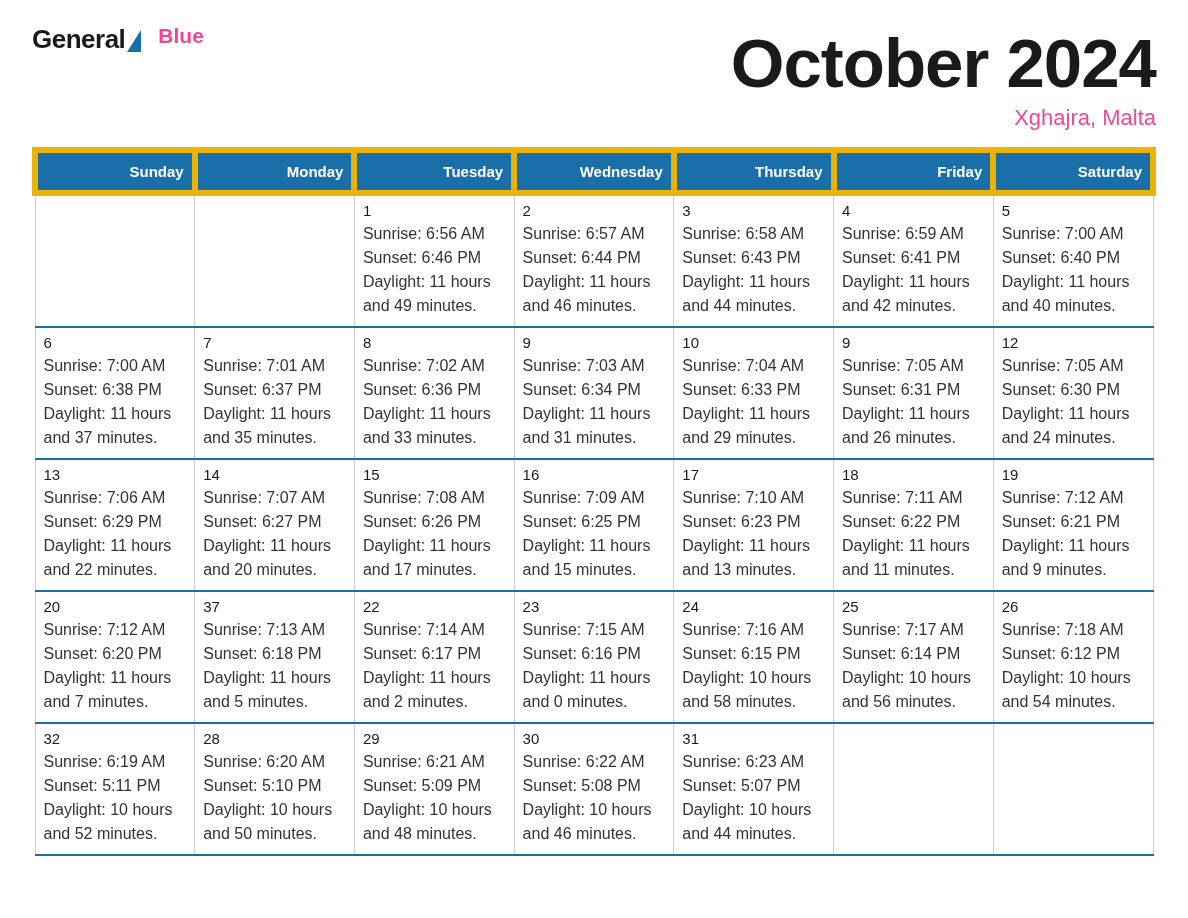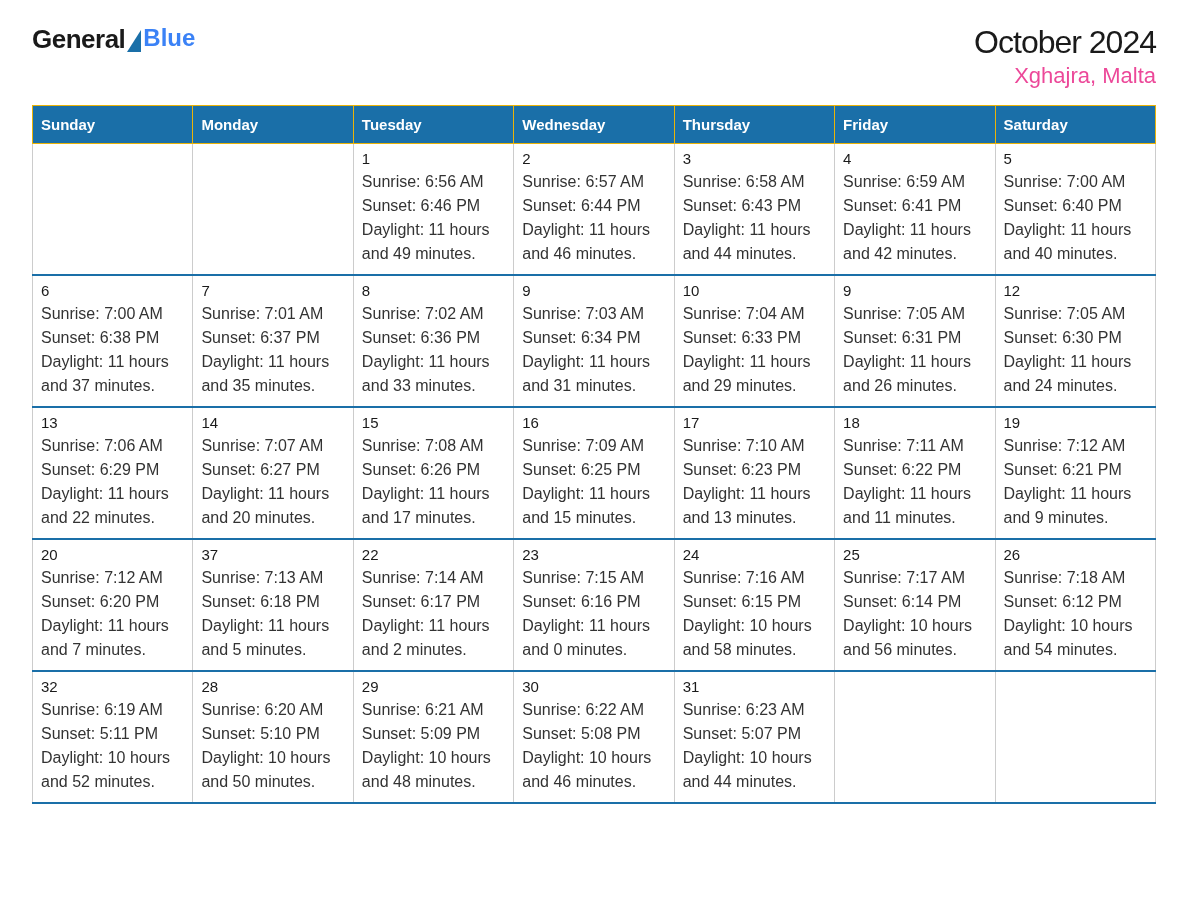--- a/index.html
+++ b/index.html
@@ -34,53 +34,53 @@
     .logo-triangle {
       width: 0;
       height: 0;
       border-left: 14px solid transparent;
       border-right: 0px solid transparent;
       border-bottom: 22px solid #1a6fa8;
       margin-left: 2px;
       margin-top: 2px;
     }
     .logo-bottom {
-      font-size: 24px;
+      font-size: 21px;
       font-weight: bold;
-      color: #3b82f6;
-      margin-left: 2px;
+      color: #ec4899;
+      margin-left: 17px;
     }
     .title-block {
       text-align: right;
     }
     .main-title {
-      font-size: 32px;
-      font-weight: 400;
+      font-size: 69px;
+      font-weight: 700;
       color: #1a1a1a;
       letter-spacing: -1px;
     }
     .subtitle {
       font-size: 22px;
       color: #ec4899;
       font-weight: normal;
       margin-top: 2px;
     }
     .calendar {
       width: 100%;
       border-collapse: collapse;
       border: 1px solid #999;
     }
     .calendar thead tr th {
       background-color: #1a6fa8;
       color: #ffffff;
       font-size: 15px;
       font-weight: bold;
       padding: 10px 8px;
-      text-align: left;
-      border: 1px solid #eab308;
+      text-align: right;
+      border: 6px solid #eab308;
     }
     .calendar tbody tr td {
       vertical-align: top;
       padding: 6px 8px 8px 8px;
       border: 1px solid #ccc;
       font-size: 12.5px;
       color: #333;
       width: 14.28%;
       min-height: 100px;
       height: 110px;

